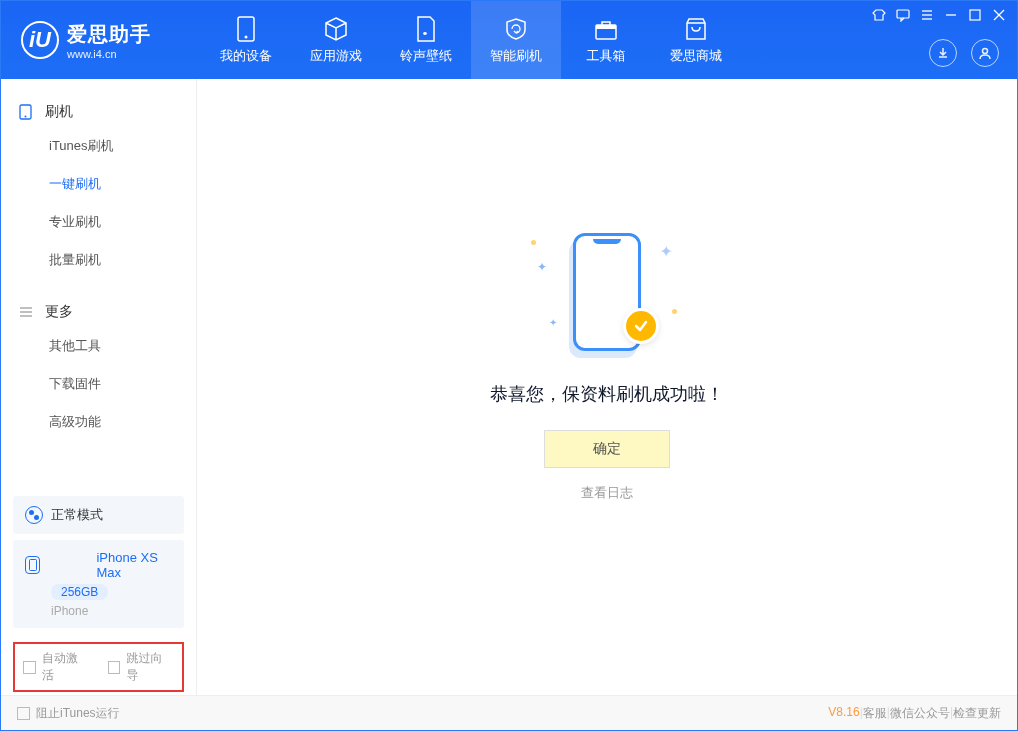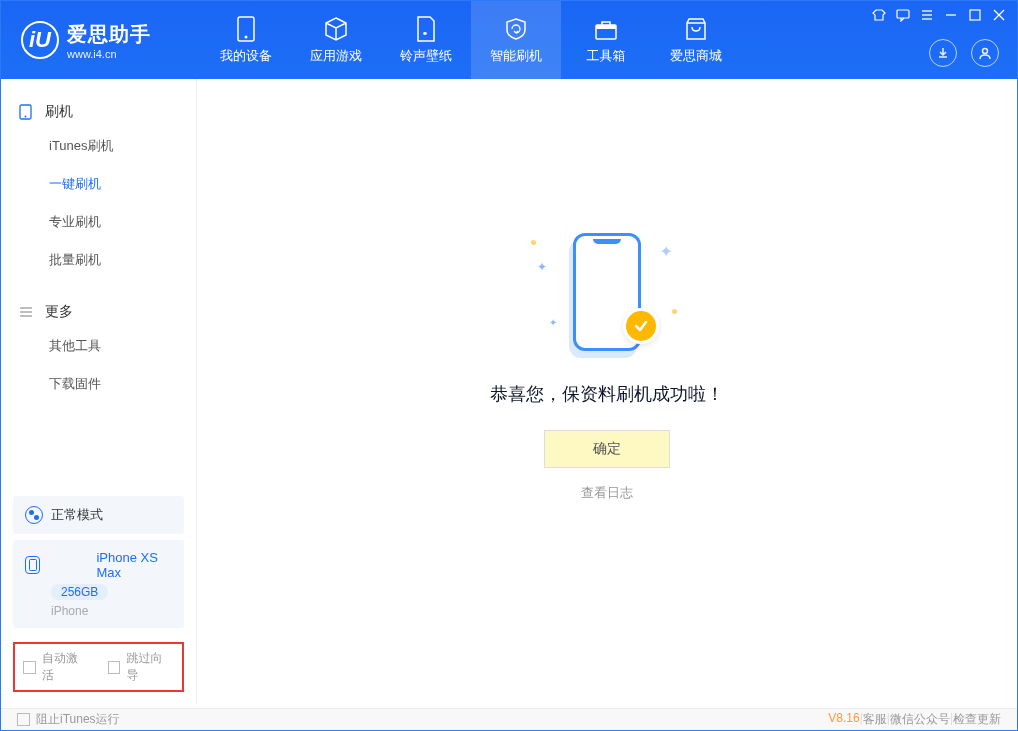--- a/index.html
+++ b/index.html
@@ -69,21 +69,21 @@
 .s3 { left: 42px; bottom: 34px; font-size: 10px; }
 .dot { position: absolute; width: 5px; height: 5px; border-radius: 50%; background: #ffd36e; }
 .d1 { right: 30px; bottom: 48px; }
 .d2 { left: 24px; top: 18px; }
 
 .success-text { font-size: 18px; color: #0f172a; margin-bottom: 24px; }
 .confirm-btn { padding: 9px 48px; border: 1px solid #ddd; background: #fef9c3; font-size: 14px; color: #555; cursor: pointer; margin-bottom: 16px; }
 .log-link { font-size: 13px; color: #999; cursor: pointer; }
 
 
-.footer { position: absolute; bottom: 0; left: 0; right: 0; height: 22px; background: #f8f8f8; border-top: 1px solid #eee; display: flex; align-items: center; padding: 0 16px; font-size: 12px; color: #999; }
+.footer { position: absolute; bottom: 0; left: 0; right: 0; height: 35px; background: #f8f8f8; border-top: 1px solid #eee; display: flex; align-items: center; padding: 0 16px; font-size: 12px; color: #999; }
 .footer-left { display: flex; align-items: center; gap: 6px; }
 .footer-right { margin-left: auto; display: flex; align-items: flex-start; }
 .footer-right .divider { color: #ddd; }
 .version { color: #ff9a3c; }
 .footer-link { cursor: pointer; }
 </style>
 </head>
 <body>
 
 <div class="header">
@@ -228,20 +228,21 @@
               <line x1="1" y1="2" x2="13" y2="2"></line>
               <line x1="1" y1="6" x2="13" y2="6"></line>
               <line x1="1" y1="10" x2="13" y2="10"></line>
             </svg>
           </span>
         <span>更多</span>
       </div>
       <div class="side-items">
         <div class="side-item">其他工具</div>
         <div class="side-item">下载固件</div>
+        <div class="side-item">高级功能</div>
       </div>
     </div>
 
     <div class="side-bottom">
       <div class="mode-card">
         <span class="mode-icon">
             <span class="mode-dots"></span>
           </span>
         <span>正常模式</span>
       </div>

